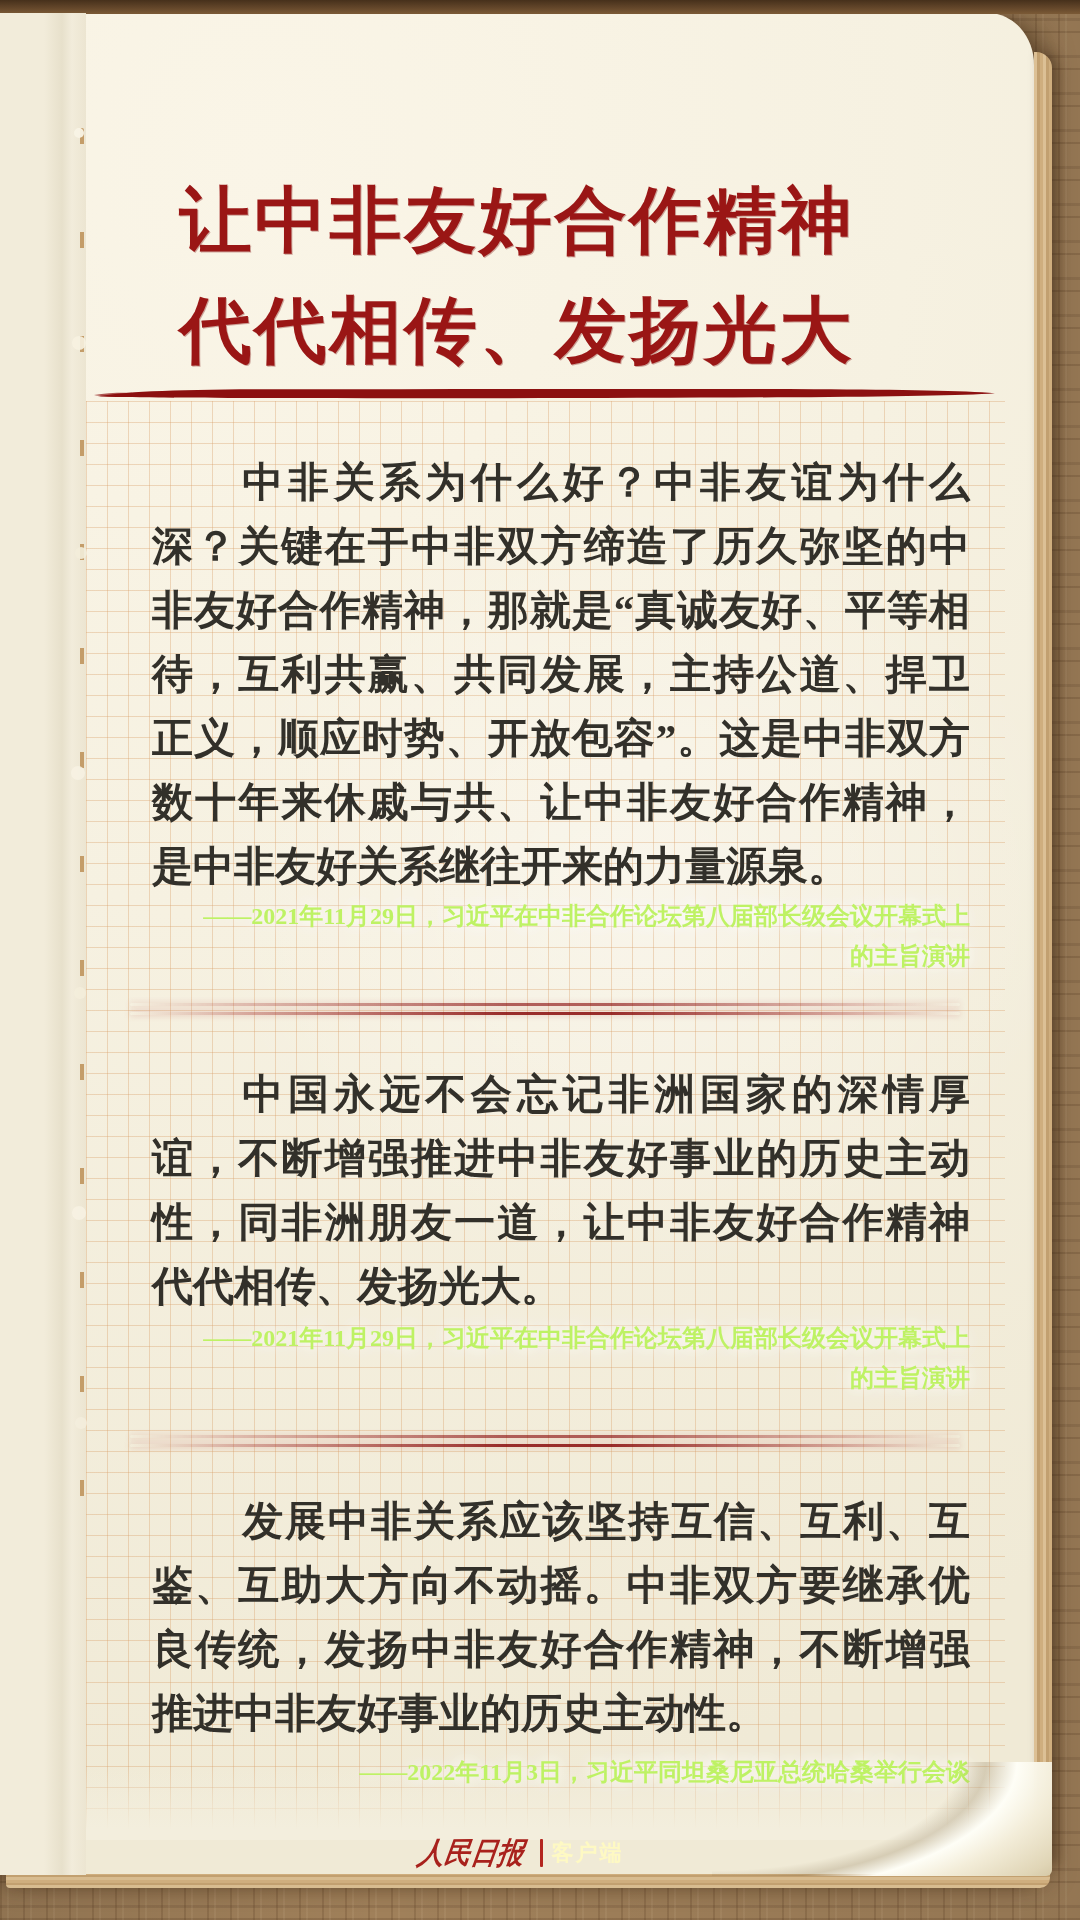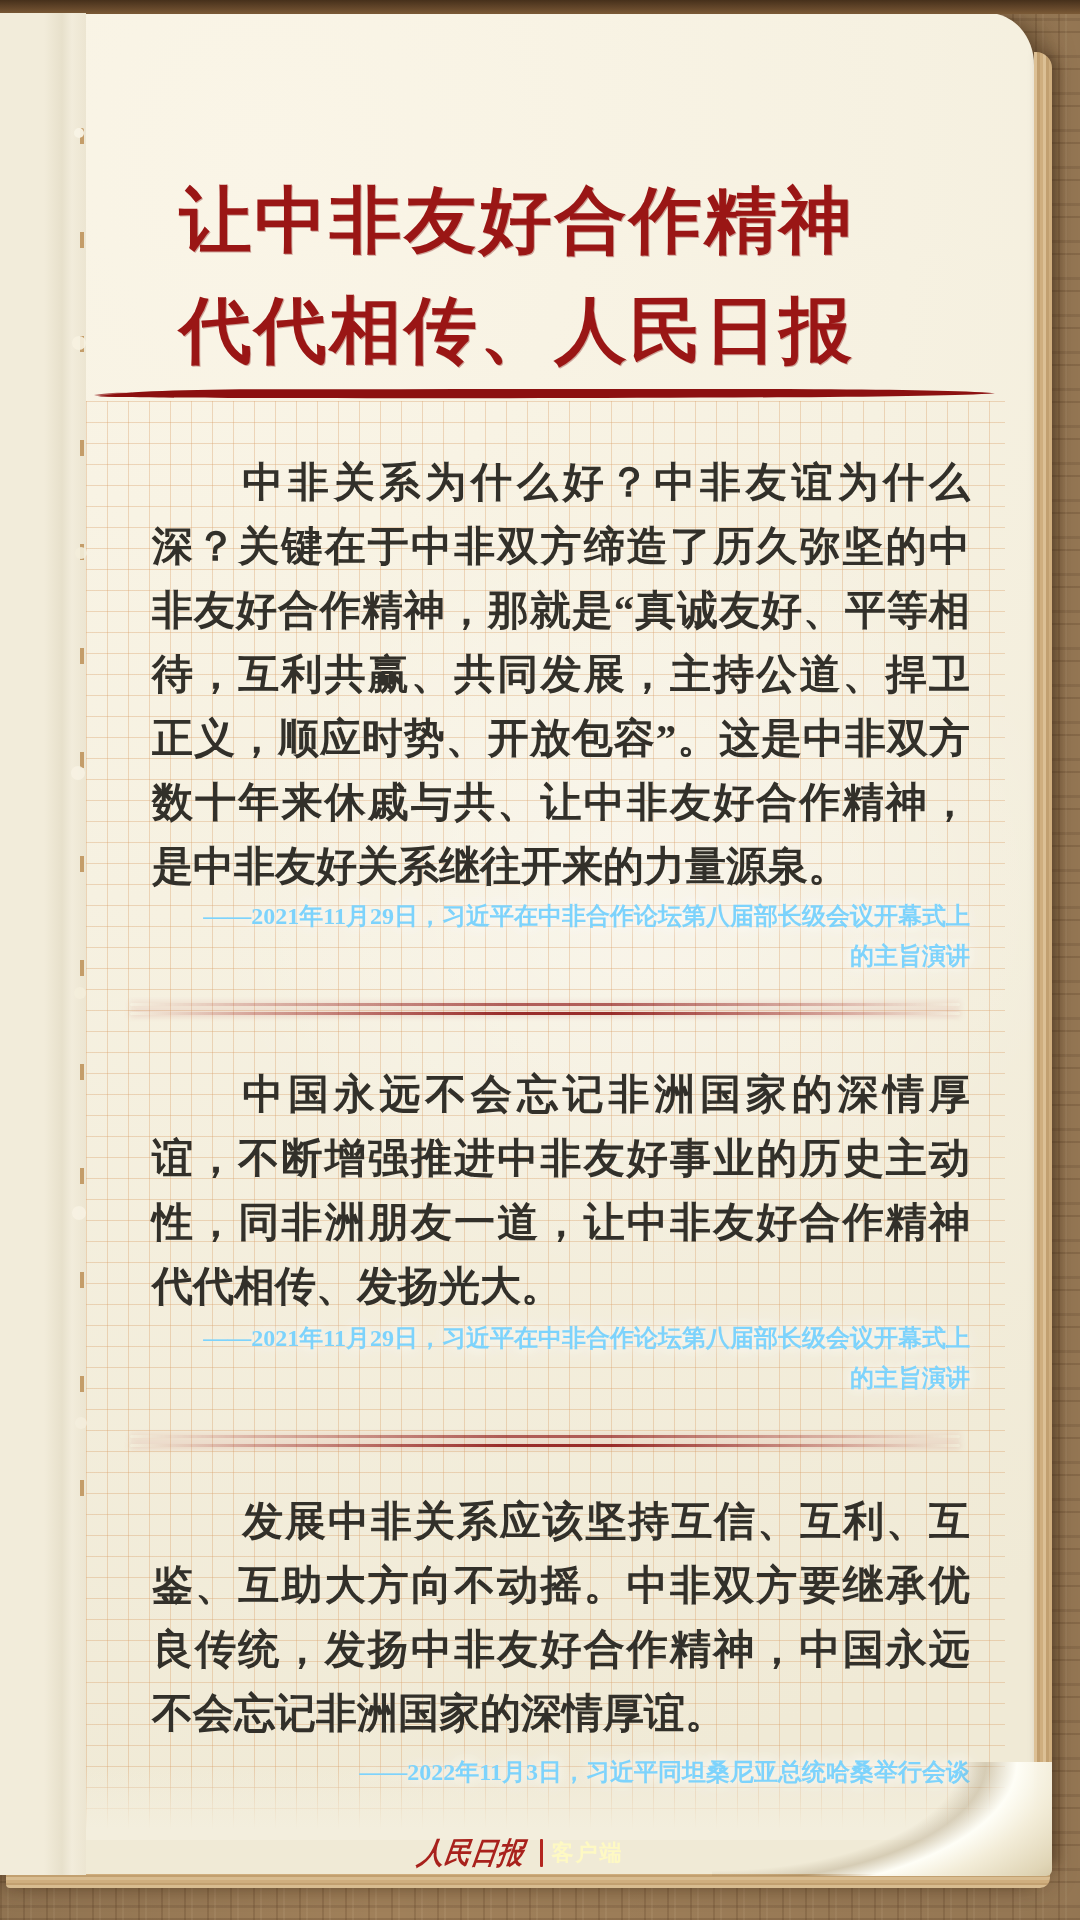--- a/index.html
+++ b/index.html
@@ -78,21 +78,21 @@
   
   .brush{ position:absolute; left:92px; top:383px; width:908px; height:18px; z-index:3; }
   
   .quote{
     position:absolute; left:152px; width:818px; z-index:4; margin:0;
     font-size:41px; line-height:64px; font-weight:600; color:#32302a;
     text-align:justify; text-indent:2.2em; letter-spacing:0;
   }
   .attr{
     position:absolute; left:152px; width:818px; z-index:4; margin:0;
-    font-size:24px; line-height:40px; font-weight:700; color:#7dd3fc;
+    font-size:24px; line-height:40px; font-weight:700; color:#bef264;
     text-align:right; white-space:pre-line;
     text-shadow:0 0 14px rgba(255,255,255,.9), 0 0 26px rgba(255,255,255,.6);
   }
   .q1{top:450px;} .a1{top:896px;}
   .q2{top:1062px;} .a2{top:1318px;}
   .q3{top:1489px;} .a3{top:1752px;}
   
   .divider{ position:absolute; left:130px; width:830px; height:14px; z-index:3; }
   .d1{top:1003px;} .d2{top:1435px;}
   .divider .l1,.divider .l2{
@@ -138,21 +138,21 @@
   <div class="page-edge-right"></div>
   <div class="page-edge-bottom"></div>
 
   <div class="margin-strip"></div>
   <div class="stitch"></div>
 
   <div class="grid"></div>
 
   <h1 class="title">
     <div>让中非友好合作精神</div>
-    <div>代代相传、人民日报</div>
+    <div>代代相传、发扬光大</div>
   </h1>
 
   <svg class="brush" viewBox="0 0 908 18" preserveAspectRatio="none" aria-hidden="true">
     <path fill="#8c1010" d="M6 13.5 C 30 8.5, 90 6.2, 200 6.2 C 380 6.0, 560 5.6, 722 6.2
          C 812 6.6, 872 7.6, 903 10.2 C 872 12.4, 802 13.6, 700 14.2
          C 540 15.2, 360 15.5, 210 15.1 C 110 14.9, 38 14.7, 6 13.5 Z"></path>
     <path fill="#8c1010" opacity=".7" d="M2 12 C 14 10, 26 9.5, 40 9.8 L 40 13.8 C 24 14.4, 10 13.6, 2 12 Z"></path>
   </svg>
 
   <p class="quote q1">中非关系为什么好？中非友谊为什么深？关键在于中非双方缔造了历久弥坚的中非友好合作精神，那就是“真诚友好、平等相待，互利共赢、共同发展，主持公道、捍卫正义，顺应时势、开放包容”。这是中非双方数十年来休戚与共、让中非友好合作精神，是中非友好关系继往开来的力量源泉。</p>
@@ -166,21 +166,21 @@
 
   <p class="quote q2">中国永远不会忘记非洲国家的深情厚谊，不断增强推进中非友好事业的历史主动性，同非洲朋友一道，让中非友好合作精神代代相传、发扬光大。</p>
   <p class="attr a2">——2021年11月29日，习近平在中非合作论坛第八届部长级会议开幕式上
 的主旨演讲</p>
 
   <div class="divider d2">
     <div class="l1"></div>
     <div class="l2"></div>
   </div>
 
-  <p class="quote q3">发展中非关系应该坚持互信、互利、互鉴、互助大方向不动摇。中非双方要继承优良传统，发扬中非友好合作精神，中国永远不会忘记非洲国家的深情厚谊。</p>
+  <p class="quote q3">发展中非关系应该坚持互信、互利、互鉴、互助大方向不动摇。中非双方要继承优良传统，发扬中非友好合作精神，不断增强推进中非友好事业的历史主动性。</p>
   <p class="attr a3">——2022年11月3日，习近平同坦桑尼亚总统哈桑举行会谈</p>
 
   <div class="footer">
     <span class="brand-script">人民日报</span>
     <span class="brand-bar"></span>
     <span class="brand-suffix">客户端</span>
   </div>
 
   <div class="curl"></div>
 

